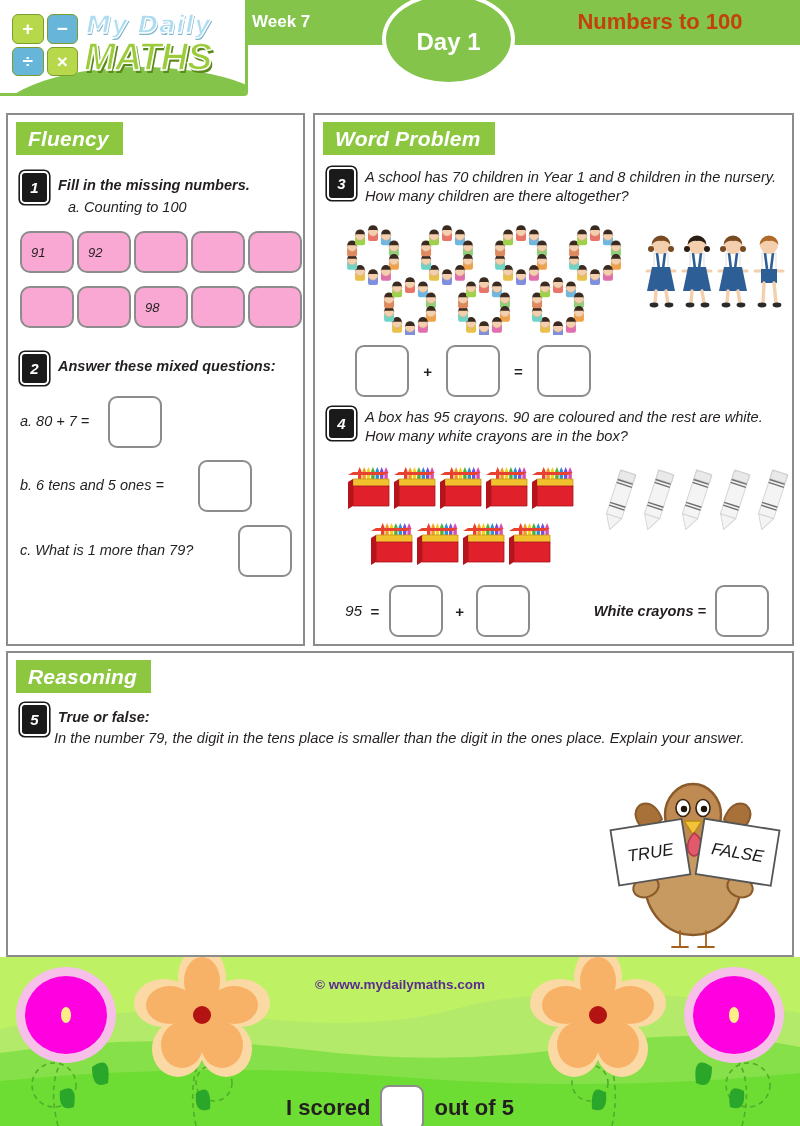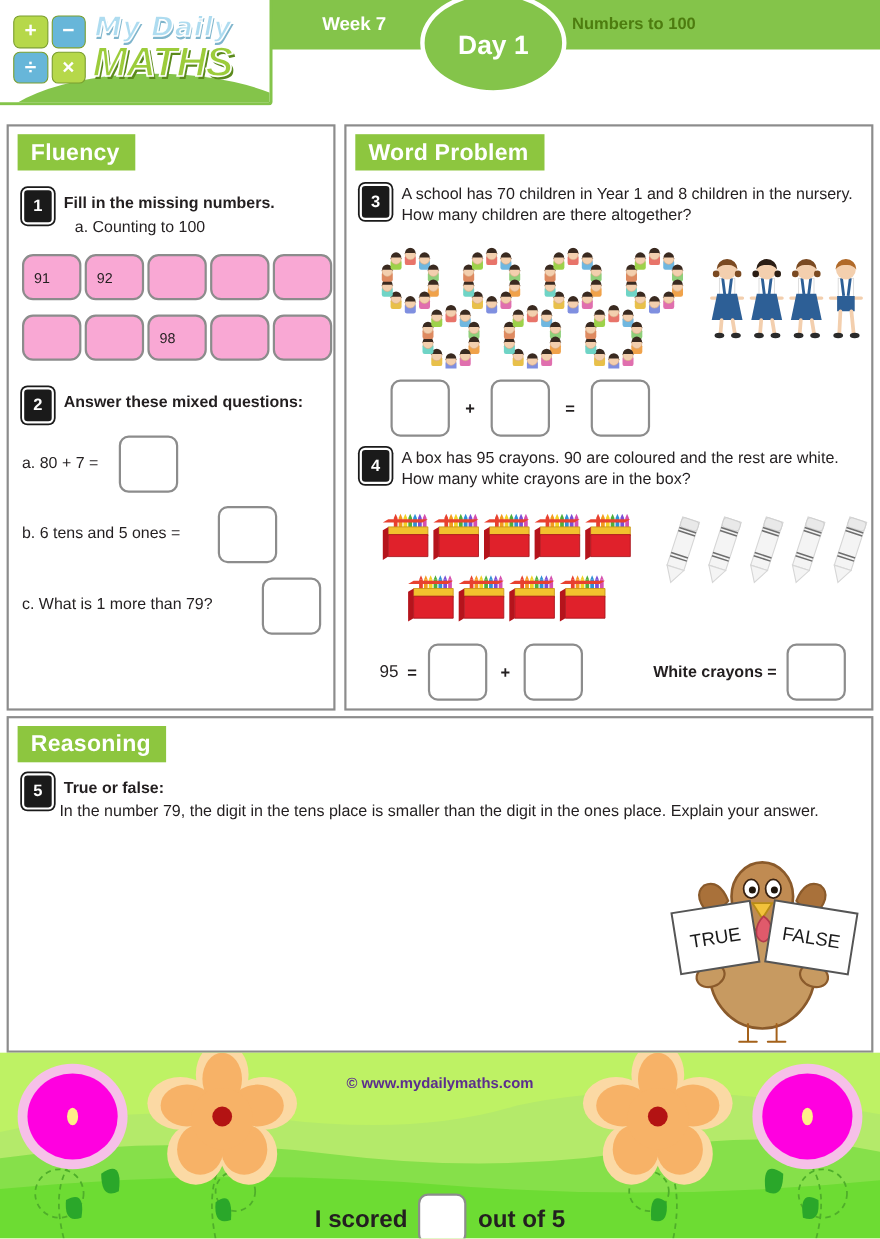--- a/index.html
+++ b/index.html
@@ -59,40 +59,40 @@
     font-family:Liberation Sans, sans-serif;
     font-size:38px;font-weight:bold;font-style:italic;
     color:#9ccc3b;
     -webkit-text-stroke:1.5px #ffffff;
     text-shadow:2px 3px 0 #5b8a1c;
     letter-spacing:-1px;
   }
   .hdr-week{
     position:absolute;left:252px;top:8px;width:140px;
     color:#ffffff;font-size:17px;font-weight:bold;
-    text-align:center;line-height:28px;
+    line-height:28px;
   }
   .day-circle{
     position:absolute;left:382px;top:-8px;width:133px;height:94px;
     background:#84c44a;border-radius:50%;
     border:4px solid #ffffff;
     box-sizing:border-box;
     display:flex;align-items:center;justify-content:center;
   }
   .day-circle span{
     color:#ffffff;font-size:24px;font-weight:bold;margin-top:6px;
   }
   .hdr-topic{
     position:absolute;left:520px;top:8px;width:280px;
-    color:#4d7c0f;font-size:15px;font-weight:bold;
-    line-height:28px;
+    color:#c2410c;font-size:22px;font-weight:bold;
+    text-align:center;line-height:28px;
   }
   
   .panel{
-    position:absolute;border:2px solid #8c8c8c;background:#ffffff;box-sizing:border-box;
+    position:absolute;border:2px solid #8c8c8c;background:#ffffff;box-sizing:border-box;font-style:italic;
   }
   #panel-fluency{left:6px;top:113px;width:299px;height:533px;}
   #panel-word{left:313px;top:113px;width:481px;height:533px;}
   #panel-reason{left:6px;top:651px;width:788px;height:306px;}
   .sec-tag{
     position:absolute;left:8px;top:7px;height:33px;
     background:#8dc63f;color:#ffffff;
     font-size:21px;font-weight:bold;
     display:flex;align-items:center;
     padding:0 14px 0 12px;

